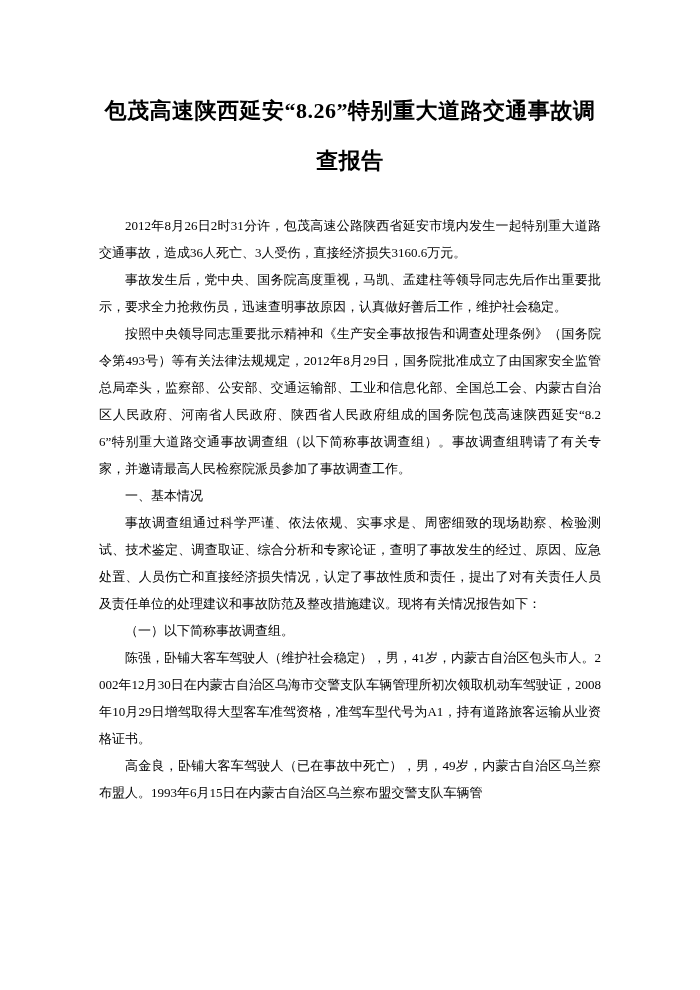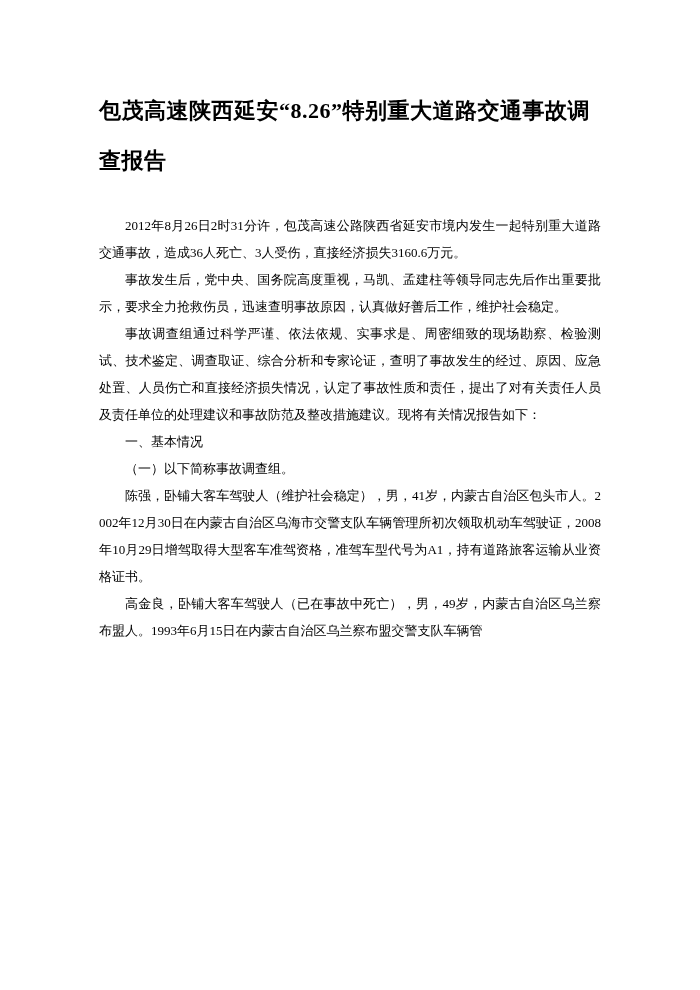--- a/index.html
+++ b/index.html
@@ -18,21 +18,21 @@
     overflow: hidden;
   }
   .content {
     padding: 86px 99px 0 99px;
   }
   .doc-title {
     margin: 0 0 26px 0;
     font-size: 22px;
     font-weight: bold;
     line-height: 50px;
-    text-align: left;
+    text-align: center;
     letter-spacing: 0.5px;
   }
   .para {
     margin: 0;
     font-size: 13px;
     line-height: 27px;
     text-indent: 2em;
     text-align: justify;
     word-break: break-all;
   }
@@ -41,24 +41,25 @@
 <body>
 
 <div class="page">
   <div class="content">
     <h1 class="doc-title">包茂高速陕西延安“8.26”特别重大道路交通事故调查报告</h1>
 
     <p class="para">2012年8月26日2时31分许，包茂高速公路陕西省延安市境内发生一起特别重大道路交通事故，造成36人死亡、3人受伤，直接经济损失3160.6万元。</p>
 
     <p class="para">事故发生后，党中央、国务院高度重视，马凯、孟建柱等领导同志先后作出重要批示，要求全力抢救伤员，迅速查明事故原因，认真做好善后工作，维护社会稳定。</p>
 
+    <p class="para">按照中央领导同志重要批示精神和《生产安全事故报告和调查处理条例》（国务院令第493号）等有关法律法规规定，2012年8月29日，国务院批准成立了由国家安全监管总局牵头，监察部、公安部、交通运输部、工业和信息化部、全国总工会、内蒙古自治区人民政府、河南省人民政府、陕西省人民政府组成的国务院包茂高速陕西延安“8.26”特别重大道路交通事故调查组（以下简称事故调查组）。事故调查组聘请了有关专家，并邀请最高人民检察院派员参加了事故调查工作。</p>
+
+    <p class="para">一、基本情况</p>
 
     <p class="para">事故调查组通过科学严谨、依法依规、实事求是、周密细致的现场勘察、检验测试、技术鉴定、调查取证、综合分析和专家论证，查明了事故发生的经过、原因、应急处置、人员伤亡和直接经济损失情况，认定了事故性质和责任，提出了对有关责任人员及责任单位的处理建议和事故防范及整改措施建议。现将有关情况报告如下：</p>
-
-    <p class="para">一、基本情况</p>
 
     <p class="para">（一）以下简称事故调查组。</p>
 
     <p class="para">陈强，卧铺大客车驾驶人（维护社会稳定），男，41岁，内蒙古自治区包头市人。2002年12月30日在内蒙古自治区乌海市交警支队车辆管理所初次领取机动车驾驶证，2008年10月29日增驾取得大型客车准驾资格，准驾车型代号为A1，持有道路旅客运输从业资格证书。</p>
 
     <p class="para">高金良，卧铺大客车驾驶人（已在事故中死亡），男，49岁，内蒙古自治区乌兰察布盟人。1993年6月15日在内蒙古自治区乌兰察布盟交警支队车辆管</p>
   </div>
 </div>
 
 </body></html>

